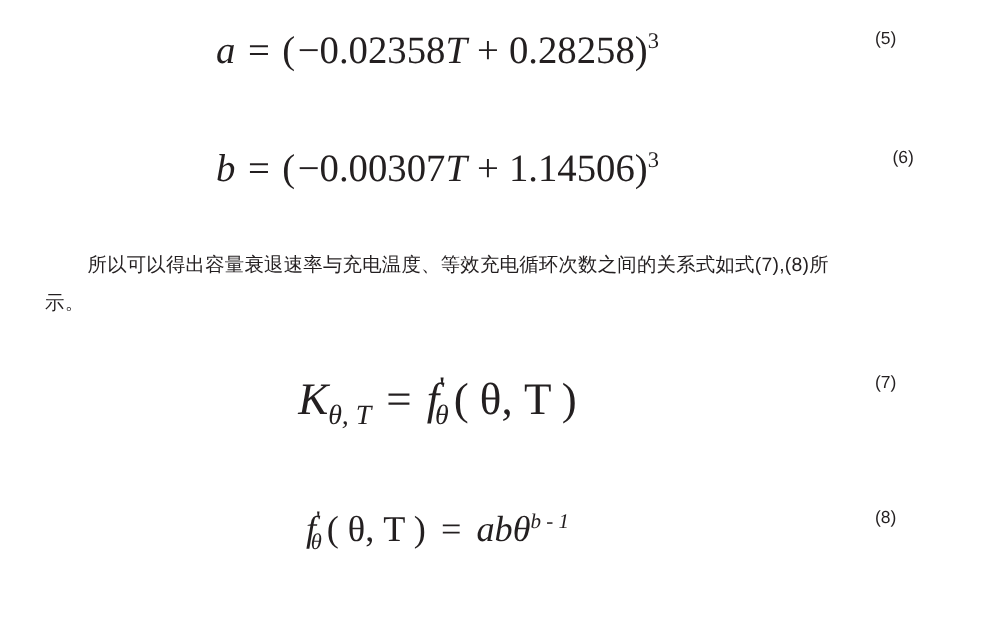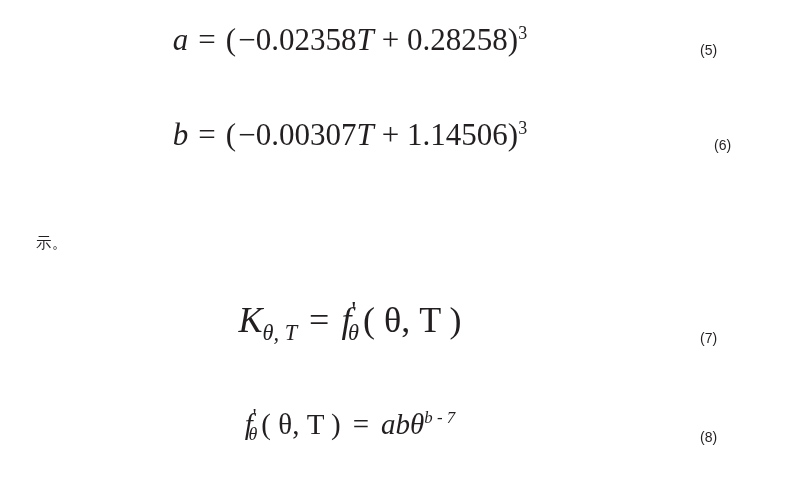--- a/index.html
+++ b/index.html
@@ -19,21 +19,21 @@
     position: relative;
     width: 800px;
     height: 494px;
   }
   
   .eq-row {
     position: absolute;
     left: 0;
     width: 800px;
     display: flex;
-    align-items: flex-end;
+    align-items: flex-start;
   }
   .eq-body {
     flex: 0 0 auto;
     text-align: center;
     width: 700px;
     font-family: "Liberation Serif", serif;
     white-space: nowrap;
   }
   .eq-tag {
     flex: 0 0 auto;
@@ -93,31 +93,31 @@
   </div>
 
   <div class="eq-row" style="top: 117px; gap: 14px;">
     <div class="eq-body" style="font-size: 31px;">
       <span class="mi">b</span><span class="mo" style="margin:0 10px;">=</span><span class="paren">(</span><span class="mo" style="margin-left:2px;">−</span><span class="mn">0.00307</span><span class="mi">T</span><span class="mo" style="margin:0 8px;">+</span><span class="mn">1.14506</span><span class="paren">)</span><span class="sup">3</span>
     </div>
     <div class="eq-tag">(6)</div>
   </div>
 
   <div class="para" style="top: 198px; left: 36px; width: 730px;">
-    <span class="indent"></span><br>
+    <span class="indent"></span><span>所以可以得出容量衰退速率与充电温度、等效充电循环次数之间的关系式如式(7),(8)所</span><br>
     <span>示。</span>
   </div>
 
   <div class="eq-row" style="top: 297px;">
     <div class="eq-body" style="font-size: 36px;">
       <span class="mi">K</span><span class="sub">θ, T</span><span class="mo" style="margin:0 12px;">=</span><span class="mi">f</span><span class="sup" style="font-size:0.7em;">'</span><span class="sub" style="margin-left:-8px;">θ</span><span class="paren" style="margin-left:4px;">( θ, T )</span>
     </div>
     <div class="eq-tag">(7)</div>
   </div>
 
   <div class="eq-row" style="top: 405px;">
     <div class="eq-body" style="font-size: 29px;">
-      <span class="mi">f</span><span class="sup" style="font-size:0.7em;">'</span><span class="sub" style="margin-left:-8px;">θ</span><span class="paren" style="margin-left:4px;">( θ, T )</span><span class="mo" style="margin:0 12px;">=</span><span class="mi">a</span><span class="mi">b</span><span class="mi">θ</span><span class="sup" style="font-style:italic;">b - 7</span>
+      <span class="mi">f</span><span class="sup" style="font-size:0.7em;">'</span><span class="sub" style="margin-left:-8px;">θ</span><span class="paren" style="margin-left:4px;">( θ, T )</span><span class="mo" style="margin:0 12px;">=</span><span class="mi">a</span><span class="mi">b</span><span class="mi">θ</span><span class="sup" style="font-style:italic;">b - 1</span>
     </div>
     <div class="eq-tag">(8)</div>
   </div>
 
 </div>
 
 </body></html>

